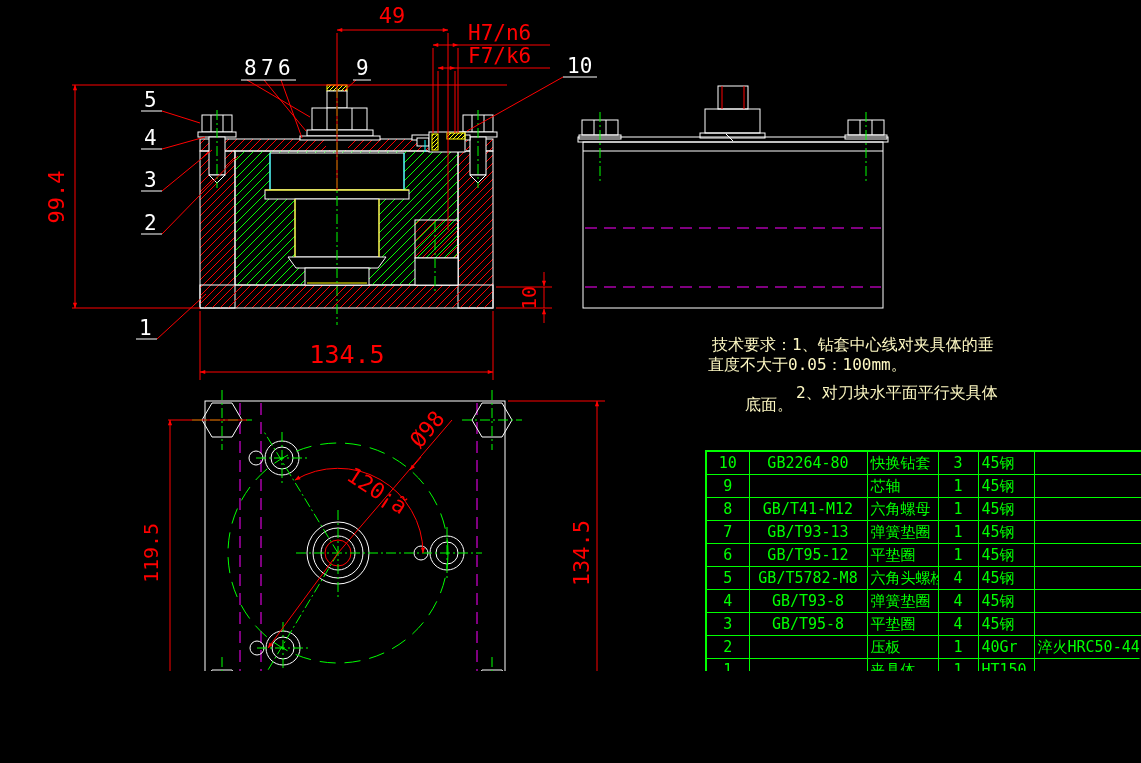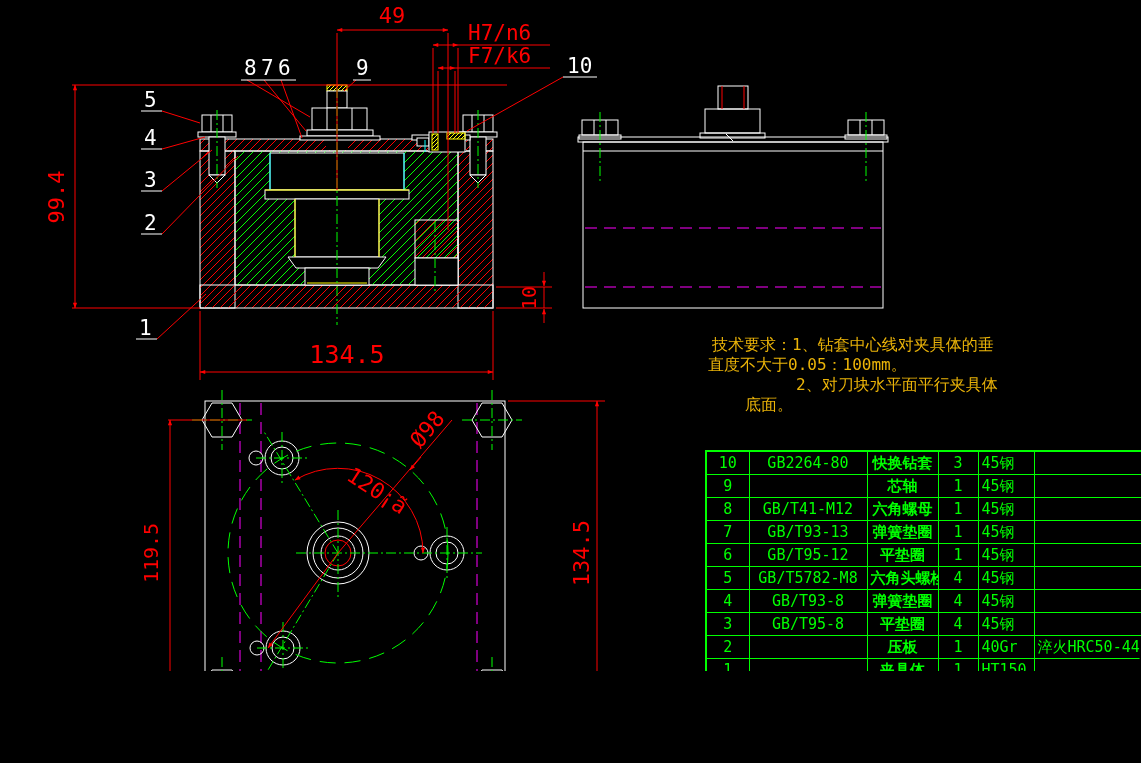--- a/index.html
+++ b/index.html
@@ -1,29 +1,29 @@
 <!DOCTYPE html>
 <html><head>
 <meta charset="utf-8">
 <style>
   html,body{margin:0;padding:0;background:#000;}
   .canvas{position:relative;width:1141px;height:671px;background:#000;overflow:hidden;
           font-family:"DejaVu Sans Mono","DejaVu Sans",monospace;border-radius:20px;}
   svg text{font-family:"DejaVu Sans Mono","DejaVu Sans",monospace;}
   
-  .techline{position:absolute;color:#eab308;font-size:16px;white-space:nowrap;line-height:18px;}
+  .techline{position:absolute;color:#fef9c3;font-size:16px;white-space:nowrap;line-height:18px;}
   
   .bom-wrap{position:absolute;left:705px;top:450px;width:436px;height:247px;}
   table.bom{border-collapse:collapse;table-layout:fixed;width:436px;color:#00ff00;
             border:2px solid #00ff00;}
   table.bom td{border:1px solid #00ff00;height:22px;font-size:15px;overflow:hidden;
                white-space:nowrap;padding:0 3px;}
   td.c-seq{text-align:center;}
   td.c-code{text-align:center;}
-  td.c-name{text-align:center;font-size:14px;font-weight:bold;}
+  td.c-name{text-align:left;font-size:14px;}
   td.c-qty{text-align:center;}
   td.c-mat{text-align:left;}
   td.c-rem{text-align:left;font-size:13px;}
   tr.hdr td{height:25px;text-align:center;font-size:16px;}
 </style>
 </head>
 <body>
 
 <div class="canvas">
 
@@ -303,21 +303,21 @@
     <line x1="492" y1="710" x2="492" y2="760"></line>
     <line x1="222" y1="757" x2="492" y2="757" marker-start="url(#arr)" marker-end="url(#arr)"></line>
     <text x="357" y="751" fill="#ff0000" stroke="none" font-size="23" text-anchor="middle">120.5</text>
   </g>
 </svg>
 
 
 <div>
   <div class="techline" style="left:712px;top:336px;">技术要求：1、钻套中心线对夹具体的垂</div>
   <div class="techline" style="left:708px;top:356px;text-align:center;">直度不大于0.05：100mm。</div>
-  <div class="techline" style="left:796px;top:376px;">2、对刀块水平面平行夹具体</div>
+  <div class="techline" style="left:796px;top:384px;">2、对刀块水平面平行夹具体</div>
   <div class="techline" style="left:745px;top:396px;">底面。</div>
 </div>
 
 
 <div class="bom-wrap">
   <table class="bom">
     <colgroup>
       <col style="width:43px">
           <col style="width:118px">
           <col style="width:71px">

